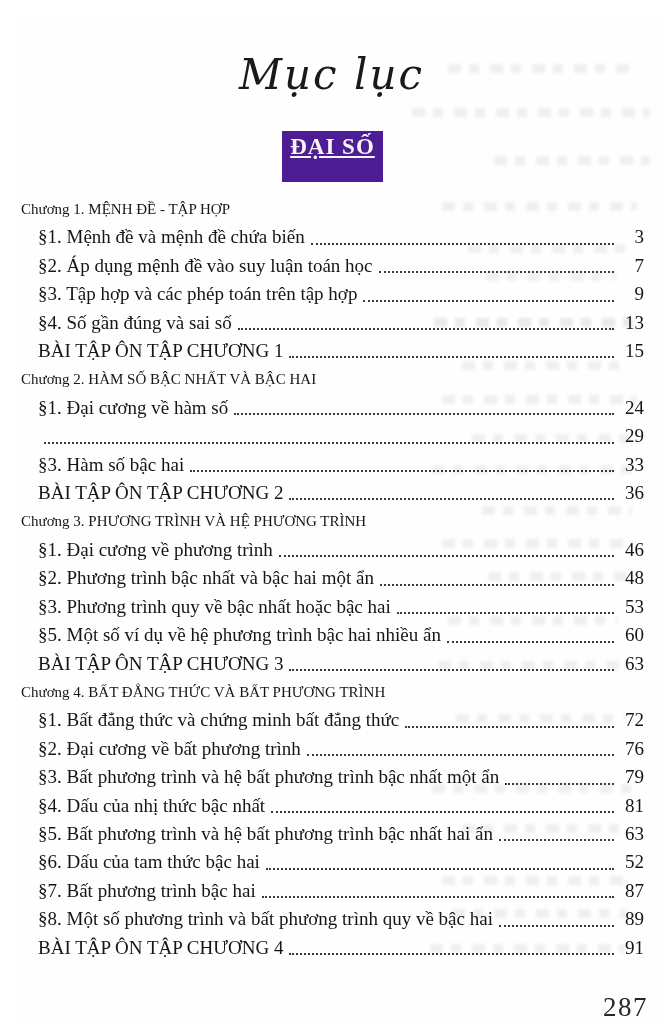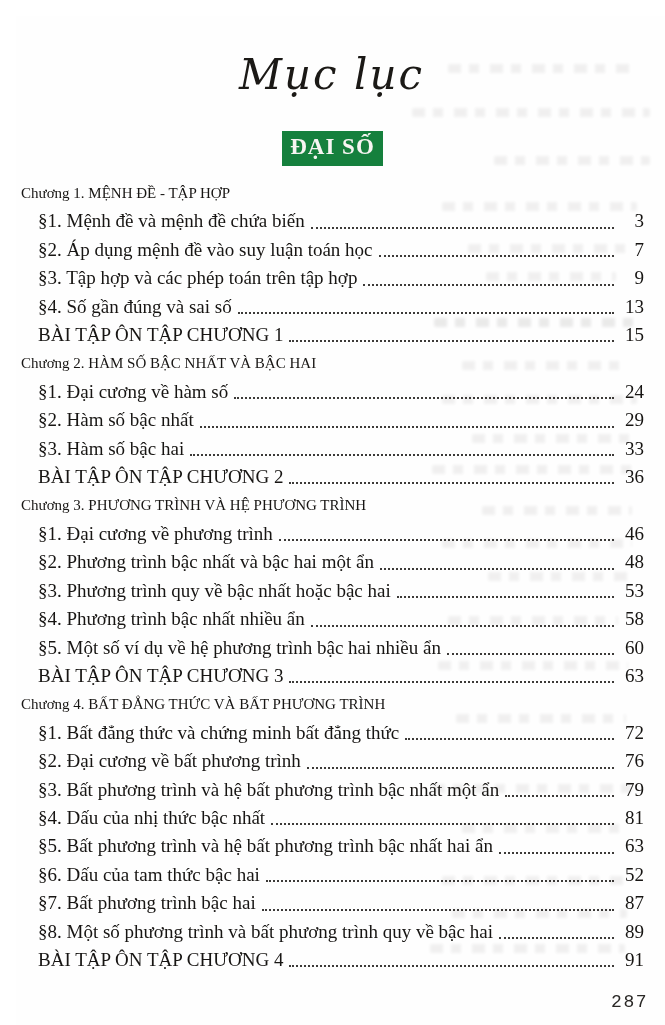--- a/index.html
+++ b/index.html
@@ -30,26 +30,27 @@
   }
 
   
   .banner-row {
     margin-top: 32px;
     text-align: center;
     transform: translateX(-16px);
   }
   .banner {
     display: inline-block;
-    background: #15803d;
+    background: #4c1d95;
     color: #f7f5f2;
     font-weight: bold;
     font-size: 23px;
     letter-spacing: 1px;
-    padding: 3px 8px 6px 8px;
+    padding: 3px 8px 22px 8px;
+    text-decoration: underline;
   }
 
   
   .toc {
     margin: 13px 37px 0 5px;
     font-size: 19px;
     line-height: 28.4px;
   }
   .chapter-heading {
     font-weight: normal;
@@ -73,24 +74,23 @@
     min-width: 26px;
     text-align: right;
     white-space: nowrap;
   }
 
   
   .page-num {
     position: absolute;
     top: 976px;
     right: 33px;
-    font-size: 18px;
+    font-size: 27px;
     letter-spacing: 1.5px;
     color: #2a2826;
-    font-family: Liberation Mono, monospace;
   }
 
   
   .ghost {
     position: absolute;
     height: 9px;
     border-radius: 2px;
     background: repeating-linear-gradient(90deg,
       rgba(45, 42, 40, 0.9) 0 13px, transparent 13px 21px,
       rgba(45, 42, 40, 0.9) 21px 31px, transparent 31px 42px);
@@ -145,21 +145,20 @@
         <span class="dots"></span>
         <span class="pnum">15</span>
       </div>
       <div class="chapter-heading">Chương 2. HÀM SỐ BẬC NHẤT VÀ BẬC HAI</div>
       <div class="toc-row">
         <span class="label">§1. Đại cương về hàm số</span>
         <span class="dots"></span>
         <span class="pnum">24</span>
       </div>
       <div class="toc-row">
-        <span class="label">§2. Hàm số bậc nhất</span>
         <span class="dots"></span>
         <span class="pnum">29</span>
       </div>
       <div class="toc-row">
         <span class="label">§3. Hàm số bậc hai</span>
         <span class="dots"></span>
         <span class="pnum">33</span>
       </div>
       <div class="toc-row review">
         <span class="label">BÀI TẬP ÔN TẬP CHƯƠNG 2</span>
@@ -174,25 +173,20 @@
       </div>
       <div class="toc-row">
         <span class="label">§2. Phương trình bậc nhất và bậc hai một ẩn</span>
         <span class="dots"></span>
         <span class="pnum">48</span>
       </div>
       <div class="toc-row">
         <span class="label">§3. Phương trình quy về bậc nhất hoặc bậc hai</span>
         <span class="dots"></span>
         <span class="pnum">53</span>
-      </div>
-      <div class="toc-row">
-        <span class="label">§4. Phương trình bậc nhất nhiều ẩn</span>
-        <span class="dots"></span>
-        <span class="pnum">58</span>
       </div>
       <div class="toc-row">
         <span class="label">§5. Một số ví dụ về hệ phương trình bậc hai nhiều ẩn</span>
         <span class="dots"></span>
         <span class="pnum">60</span>
       </div>
       <div class="toc-row review">
         <span class="label">BÀI TẬP ÔN TẬP CHƯƠNG 3</span>
         <span class="dots"></span>
         <span class="pnum">63</span>

